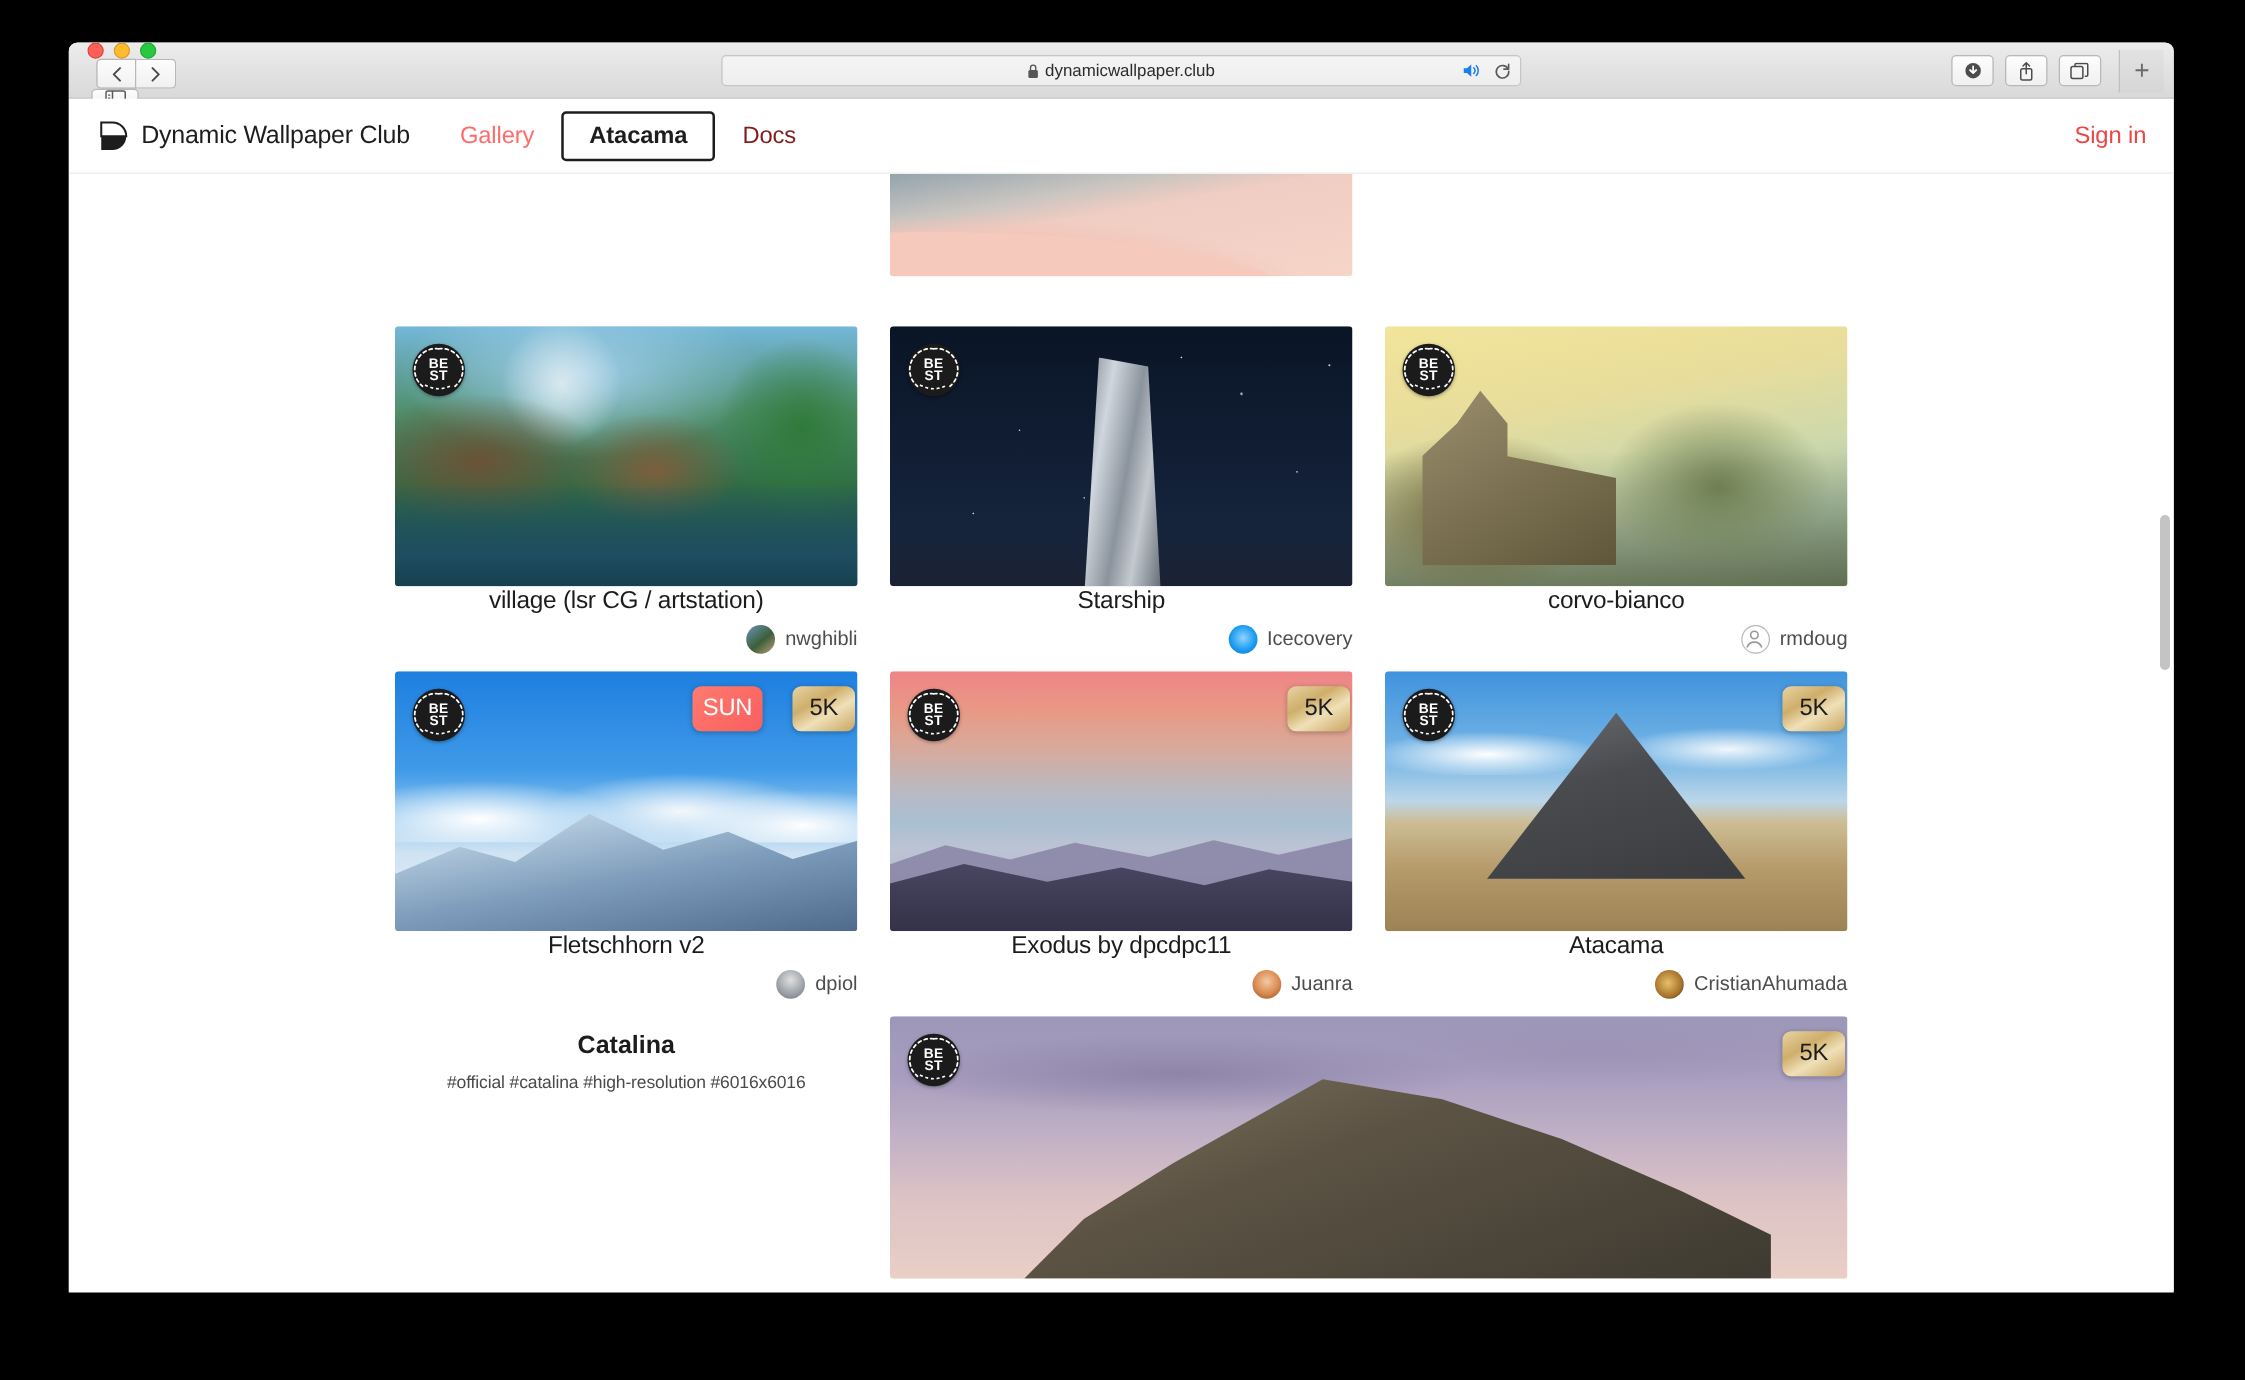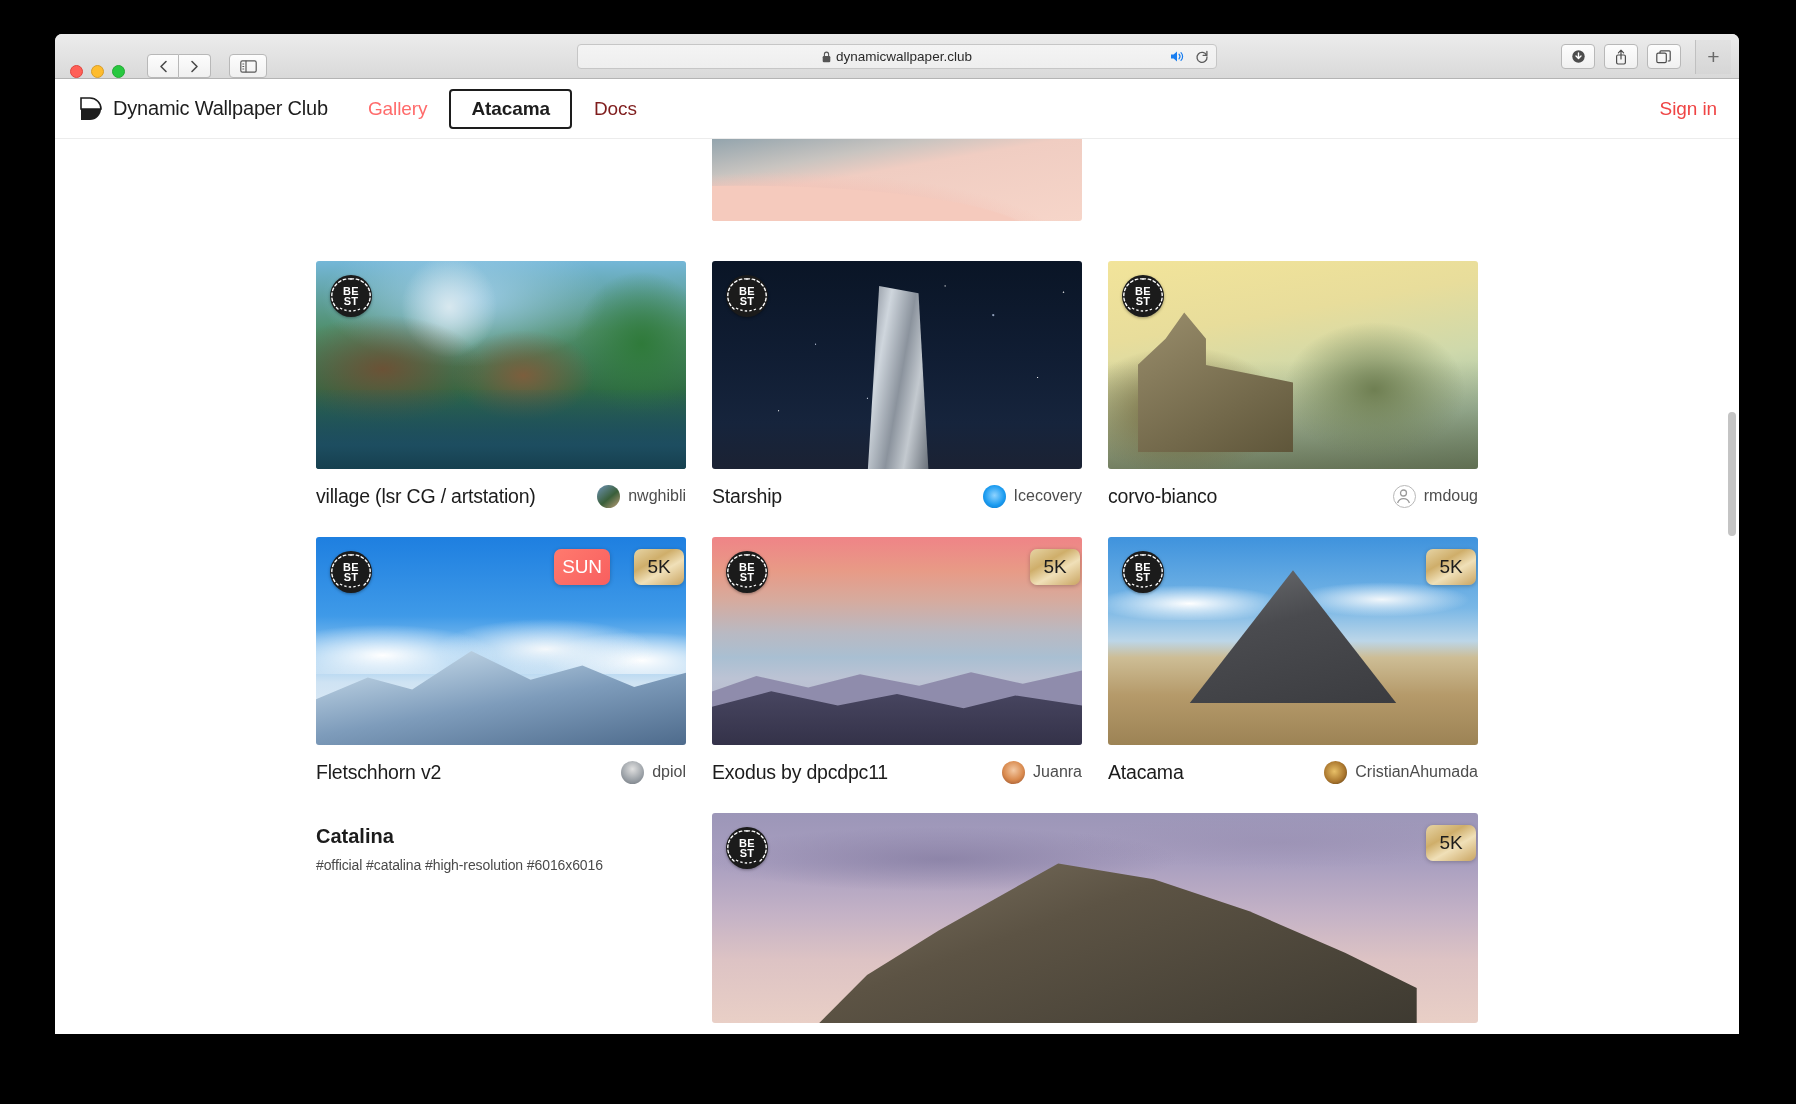--- a/index.html
+++ b/index.html
@@ -20,21 +20,21 @@
     overflow: hidden;
     box-shadow: 0 6px 30px rgba(0,0,0,0.45);
   }
 
   
   .titlebar {
     position: relative;
     height: 45px;
     background: linear-gradient(#ececec, #d9d9d9);
     border-bottom: 1px solid #b4b4b4;
-    display: flex; align-items: flex-end;
+    display: flex; align-items: flex-start; flex-direction: column;
   }
   .traffic { display: flex; gap: 8px; margin-left: 15px; }
   .dot { width: 13px; height: 13px; border-radius: 50%; }
   .dot.red    { background: #ff5f57; border: 0.5px solid #e0443e; }
   .dot.yellow { background: #febc2e; border: 0.5px solid #d89d28; }
   .dot.green  { background: #28c840; border: 0.5px solid #24a934; }
 
   .tb-btn {
     height: 24px; min-width: 30px;
     background: linear-gradient(#fdfdfd, #f0f0f0);
@@ -133,20 +133,21 @@
     width: 370px; height: 208px;
     border-radius: 3px;
     overflow: hidden;
   }
   .thumb.wide { width: 766px; }
 
   .meta {
     display: flex; align-items: center;
     height: 54px;
     gap: 8px;
+    flex-direction: column;
   }
   .meta-title {
     font-size: 19.5px; color: #1c1c1c; letter-spacing: -0.2px;
     white-space: nowrap; overflow: hidden; text-overflow: ellipsis;
   }
   .meta-author {
     margin-left: auto;
     display: flex; align-items: center; gap: 8px;
     font-size: 16px; color: #4d4d4d;
   }
@@ -188,21 +189,21 @@
     border-radius: 7px;
     display: flex; align-items: center; justify-content: center;
     color: #1c1c1c; font-size: 19px; letter-spacing: -0.2px;
     box-shadow: 0 1px 4px rgba(0,0,0,0.25);
   }
 
   
   .feature-row { display: flex; gap: 26px; }
   .feature-text {
     width: 370px;
-    text-align: left;
+    text-align: center;
     padding-top: 12px;
   }
   .feature-title { font-size: 20px; font-weight: bold; color: #1c1c1c; }
   .feature-tags {
     font-size: 14px; color: #4a4a4a; margin-top: 9px; letter-spacing: -0.1px;
   }
   .feature-author {
     display: flex; align-items: center; justify-content: flex-end;
     gap: 9px; margin-top: 36px;
     font-size: 16.5px; color: #3a3a3a;

